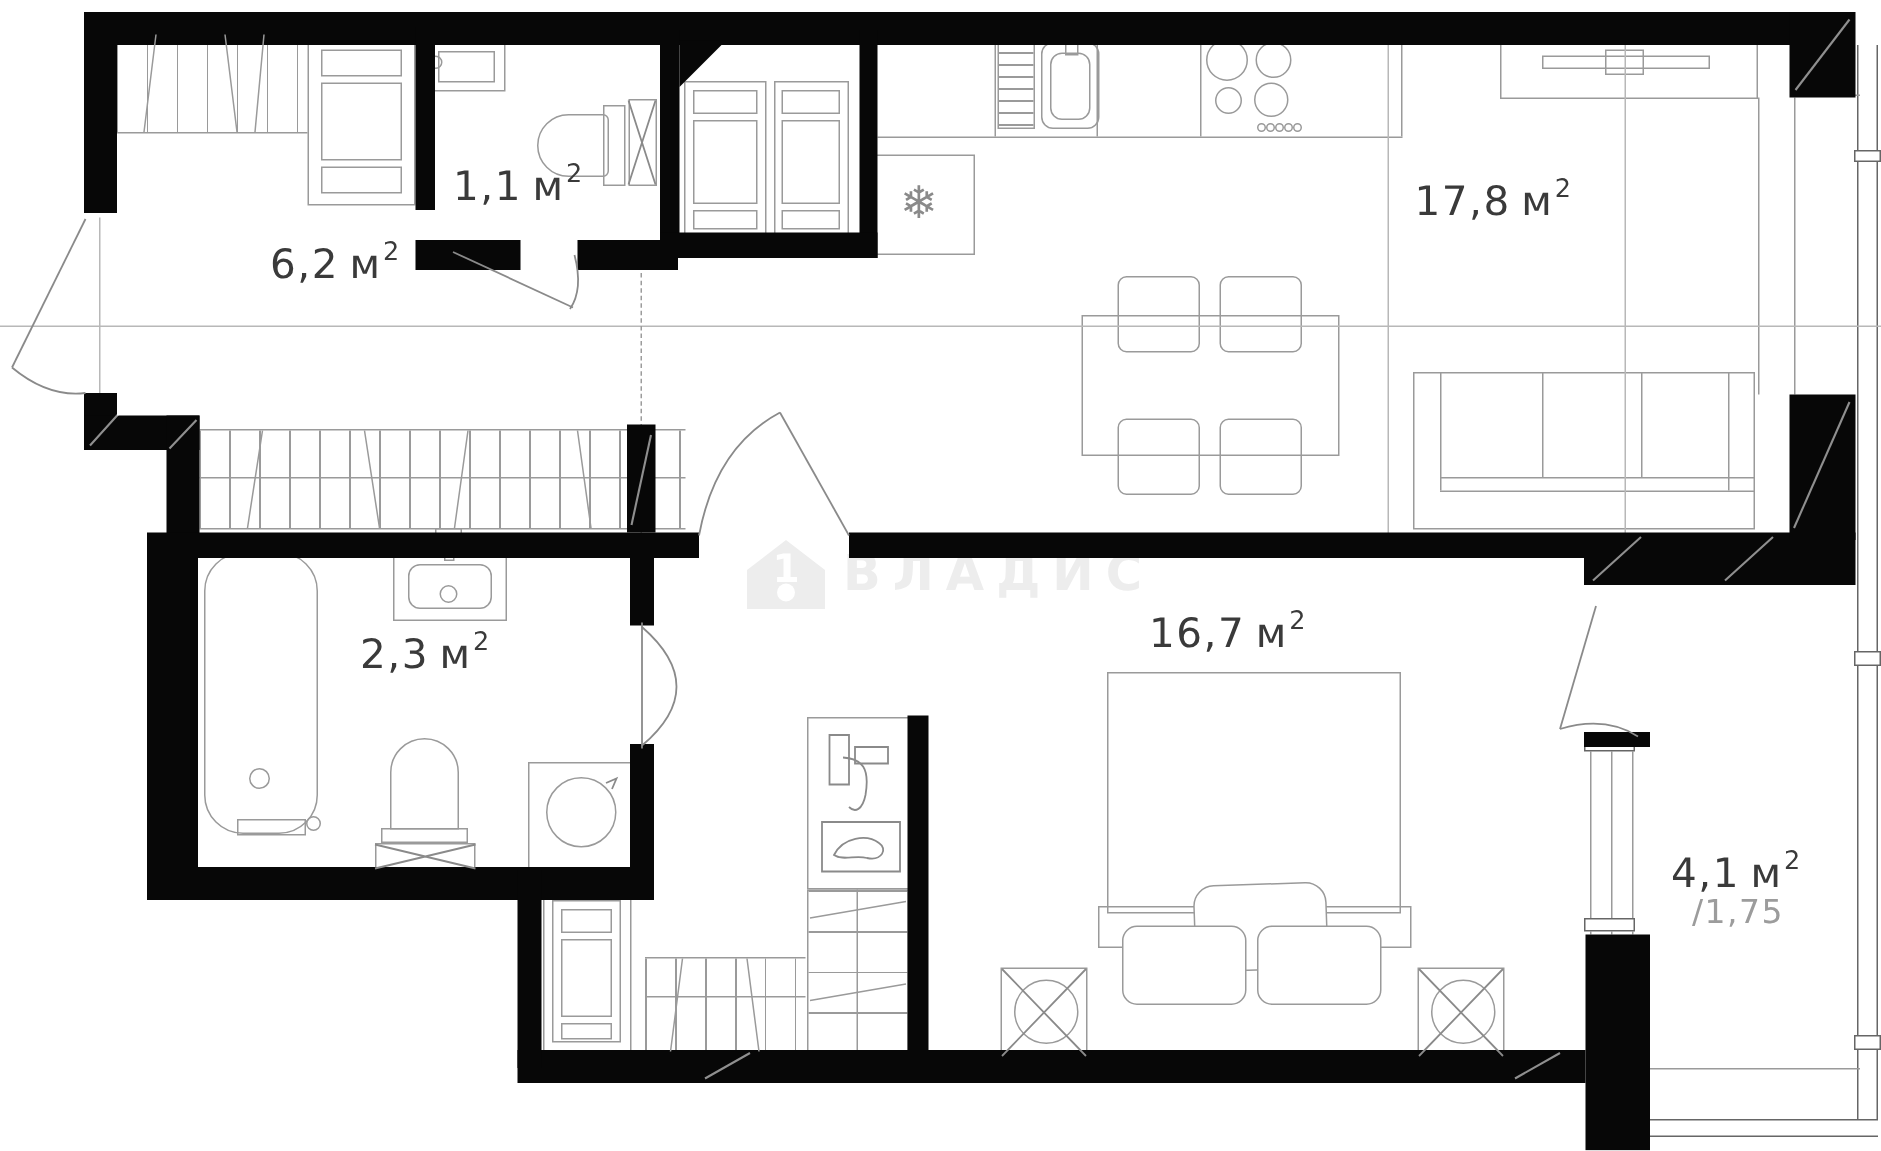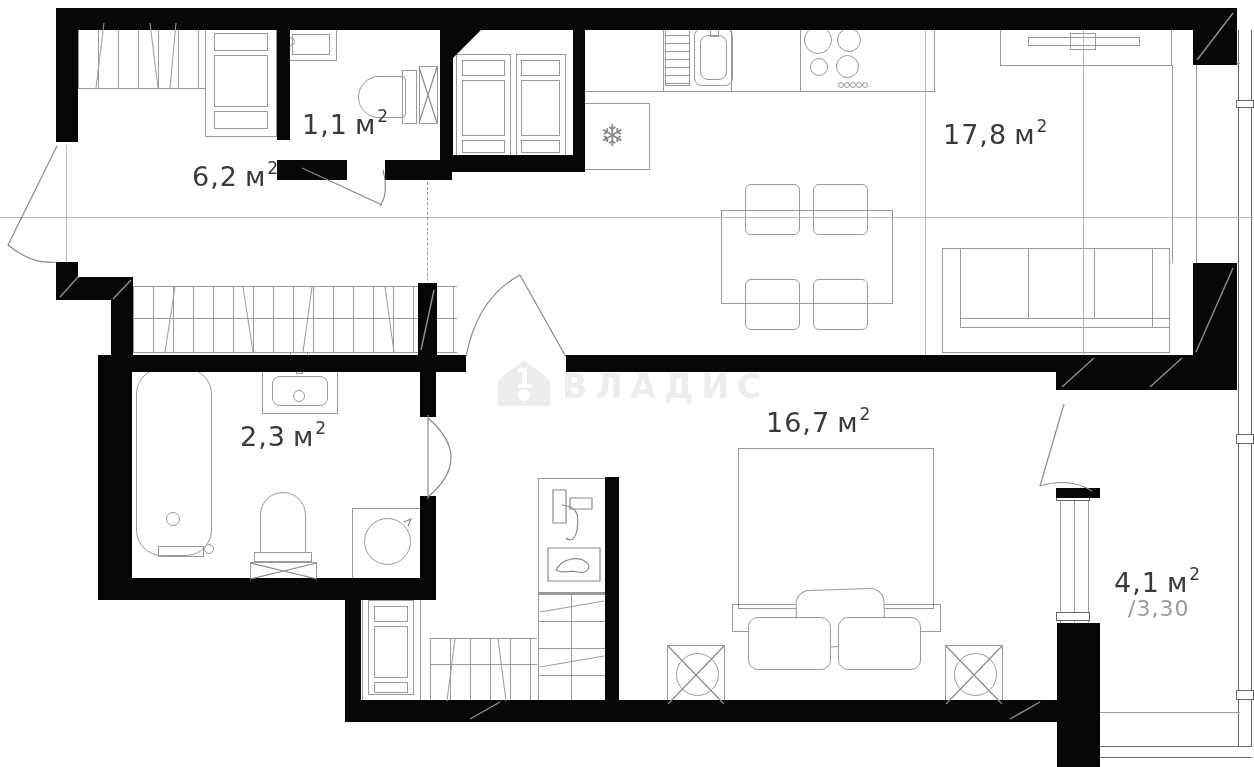--- a/index.html
+++ b/index.html
@@ -17,21 +17,21 @@
        background:repeating-linear-gradient(180deg,#9a9a9a 0,#9a9a9a 1px,transparent 1px,transparent 8px);}
   .ax {position:absolute;background:#b8b8b8;z-index:4;}
   .dash{position:absolute;border-left:1px dashed #9c9c9c;z-index:4;width:0;}
   .wn {position:absolute;z-index:3;box-sizing:border-box;background:#fff;border:1px solid #666;}
   .rnd{border-radius:50%;}
   .svgov{position:absolute;left:0;top:0;z-index:6;pointer-events:none;}
   .lab{position:absolute;z-index:7;font-size:27px;color:#3a3a3a;letter-spacing:1px;white-space:nowrap;}
   .lab .unit{margin-left:7px;}
   .lab sup{font-size:17px;position:relative;top:-2px;left:1px;}
   .lab2{font-size:22px;color:#9c9c9c;letter-spacing:1px;margin-left:14px;margin-top:-2px;}
-  .wm{position:absolute;left:498px;top:358px;z-index:1;display:flex;align-items:flex-end;}
+  .wm{position:absolute;left:498px;top:358px;z-index:1;display:flex;align-items:flex-start;}
   .wm-text{font-size:33px;font-weight:bold;letter-spacing:8px;color:#ededed;margin-left:12px;margin-top:4px;}
   .snow{position:absolute;z-index:3;font-size:30px;color:#8a8a8a;line-height:1;}
   .knob{position:absolute;width:4px;height:4px;border:1px solid #9a9a9a;border-radius:50%;z-index:3;}
 </style>
 </head>
 <body>
 
 <div class="plan">
 
   <div class="wm">
@@ -231,33 +231,33 @@
     <g stroke="rgba(255,255,255,0.55)" stroke-width="1.4" fill="none">
       <path d="M1197,60 L1233,13"></path>
       <path d="M60,297 L88,266 M113,299 L131,280"></path>
       <path d="M1062,387 L1094,358 M1150,387 L1182,358"></path>
       <path d="M1196,352 L1233,268"></path>
       <path d="M470,719 L500,702 M1010,719 L1040,702"></path>
       <path d="M421,350 L434,290"></path>
     </g>
   </svg>
 
-  <div class="lab" style="left:192px;top:160px;">
+  <div class="lab" style="left:180px;top:160px;">
     <span>6,2</span><span class="unit">м</span><sup>2</sup>
   </div>
   <div class="lab" style="left:302px;top:108px;">
     <span>1,1</span><span class="unit">м</span><sup>2</sup>
   </div>
   <div class="lab" style="left:943px;top:118px;">
     <span>17,8</span><span class="unit">м</span><sup>2</sup>
   </div>
   <div class="lab" style="left:240px;top:420px;">
     <span>2,3</span><span class="unit">м</span><sup>2</sup>
   </div>
   <div class="lab" style="left:766px;top:406px;">
     <span>16,7</span><span class="unit">м</span><sup>2</sup>
   </div>
   <div class="lab" style="left:1114px;top:566px;">
     <div><span>4,1</span><span class="unit">м</span><sup>2</sup></div>
-    <div class="lab2">/3,30</div>
+    <div class="lab2">/1,75</div>
   </div>
 
 </div>
 
 </body></html>

